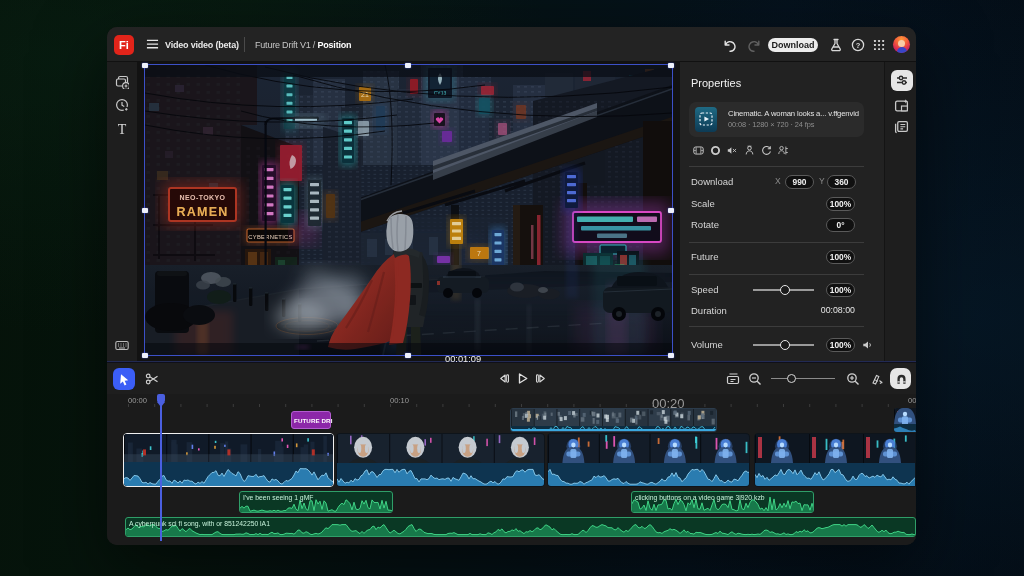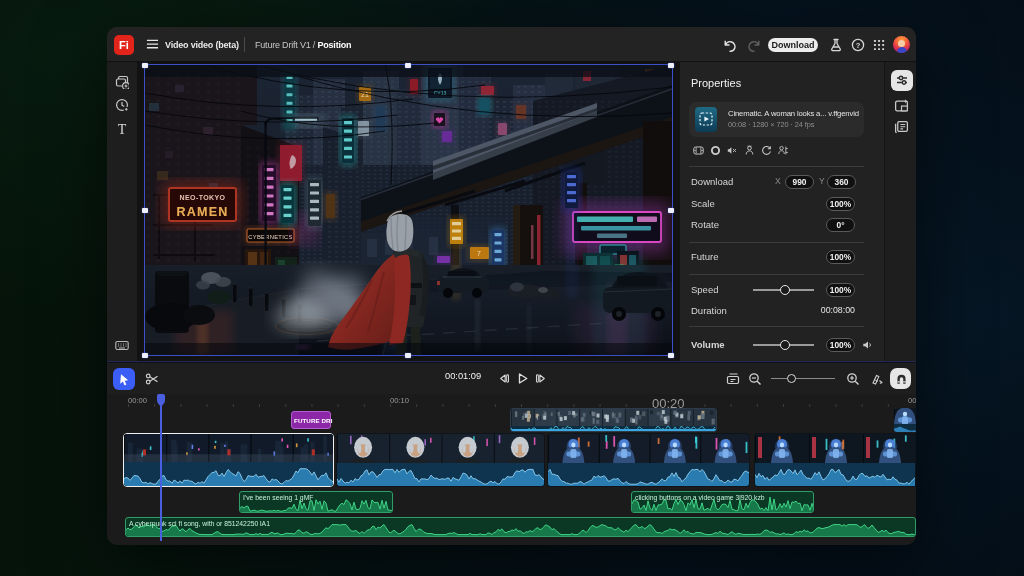--- a/index.html
+++ b/index.html
@@ -470,21 +470,21 @@
     <div class="txt" style="left:584px;top:224px;font-size:9.5px;color:#d6d6d6;font-weight:normal">Future</div>
     <div class="abs" style="left:719px;top:223px;width:29px;height:14px;background:#101010;border:1px solid #5a5a5a;border-radius:7px"></div>
     <div class="txt" style="left:719px;top:225px;width:29px;text-align:center;font-size:8.4px;font-weight:bold;color:#f0f0f0">100%</div>
     <div class="txt" style="left:584px;top:257px;font-size:9.5px;color:#d6d6d6;font-weight:normal">Speed</div>
     <div class="abs" style="left:646px;top:262px;width:61px;height:1.6px;background:#9a9a9a"></div>
     <div class="abs" style="left:672.5px;top:258px;width:10px;height:10px;border-radius:50%;background:#1b1b1b;border:1.8px solid #e8e8e8"></div>
     <div class="abs" style="left:719px;top:256px;width:29px;height:14px;background:#101010;border:1px solid #5a5a5a;border-radius:7px"></div>
     <div class="txt" style="left:719px;top:258px;width:29px;text-align:center;font-size:8.4px;font-weight:bold;color:#f0f0f0">100%</div>
     <div class="txt" style="left:584px;top:278px;font-size:9.5px;color:#d6d6d6;font-weight:normal">Duration</div>
     <div class="txt" style="left:700px;top:278px;width:48px;text-align:right;font-size:8.8px;color:#e6e6e6">00:08:00</div>
-    <div class="txt" style="left:584px;top:312px;font-size:9.5px;color:#d6d6d6;font-weight:bold">Volume</div>
+    <div class="txt" style="left:584px;top:312px;font-size:9.5px;color:#d6d6d6;font-weight:normal">Volume</div>
     <div class="abs" style="left:646px;top:317px;width:61px;height:1.6px;background:#9a9a9a"></div>
     <div class="abs" style="left:672.5px;top:313px;width:10px;height:10px;border-radius:50%;background:#1b1b1b;border:1.8px solid #e8e8e8"></div>
     <div class="abs" style="left:719px;top:311px;width:29px;height:14px;background:#101010;border:1px solid #5a5a5a;border-radius:7px"></div>
     <div class="txt" style="left:719px;top:313px;width:29px;text-align:center;font-size:8.4px;font-weight:bold;color:#f0f0f0">100%</div>
     <svg style="position:absolute;left:755px;top:312px" width="12" height="12" viewBox="0 0 14 14">
       <path d="M1.5 5.5 h2.2 L7 2.8 v8.4 L3.7 8.5 H1.5 Z" fill="#c9c9c9"></path>
       <path d="M9 5 a3 3 0 0 1 0 4" stroke="#c9c9c9" stroke-width="1.1" fill="none"></path>
     </svg>
     <div class="abs" style="left:777px;top:35px;width:32px;height:300px;background:#1e1e1e;border-left:1px solid #141414"></div>
     <div class="abs" style="left:784px;top:43px;width:22px;height:21px;background:#e6e6e6;border-radius:6px"></div>
@@ -508,21 +508,21 @@
     <div class="abs" style="left:0;top:335px;width:809px;height:32px;background:#1e1e1e;border-top:1px solid #101018"></div>
     <div class="abs" style="left:6px;top:341px;width:22px;height:22px;background:#3b5ef6;border-radius:6px"></div>
     <svg style="position:absolute;left:10px;top:345px" width="14" height="14" viewBox="0 0 14 14">
       <path d="M4 2.2 L11.2 8.2 L7.6 8.8 L9.4 12.6 L7.6 13.4 L5.9 9.6 L3.2 11.8 Z" fill="#fff"></path>
     </svg>
     <svg style="position:absolute;left:38px;top:345px" width="14" height="14" viewBox="0 0 14 14">
       <circle cx="3.2" cy="4" r="1.8" stroke="#d0d0d0" stroke-width="1.2" fill="none"></circle>
       <circle cx="3.2" cy="10" r="1.8" stroke="#d0d0d0" stroke-width="1.2" fill="none"></circle>
       <path d="M4.8 4.8 L12.5 9.8 M4.8 9.2 L12.5 4.2" stroke="#d0d0d0" stroke-width="1.2"></path>
     </svg>
-    <div class="txt" style="left:338px;top:344px;font-size:9.3px;color:#f0f0f0">00:01:09</div>
+    <div class="txt" style="left:338px;top:327px;font-size:9.3px;color:#f0f0f0">00:01:09</div>
     <svg style="position:absolute;left:390px;top:345px" width="13" height="13" viewBox="0 0 14 14">
       <path d="M8.8 3.2 L4 7 L8.8 10.8 Z" fill="none" stroke="#d8d8d8" stroke-width="1.2" stroke-linejoin="round"></path>
       <rect x="10.4" y="3" width="2" height="8" rx="1" fill="none" stroke="#d8d8d8" stroke-width="1.1"></rect>
     </svg>
     <svg style="position:absolute;left:408px;top:344px" width="15" height="15" viewBox="0 0 14 14">
       <path d="M4.2 2.8 L11 7 L4.2 11.2 Z" fill="none" stroke="#e0e0e0" stroke-width="1.25" stroke-linejoin="round"></path>
     </svg>
     <svg style="position:absolute;left:428px;top:345px" width="13" height="13" viewBox="0 0 14 14">
       <path d="M5.2 3.2 L10 7 L5.2 10.8 Z" fill="none" stroke="#d8d8d8" stroke-width="1.2" stroke-linejoin="round"></path>
       <rect x="1.6" y="3" width="2" height="8" rx="1" fill="none" stroke="#d8d8d8" stroke-width="1.1"></rect>

